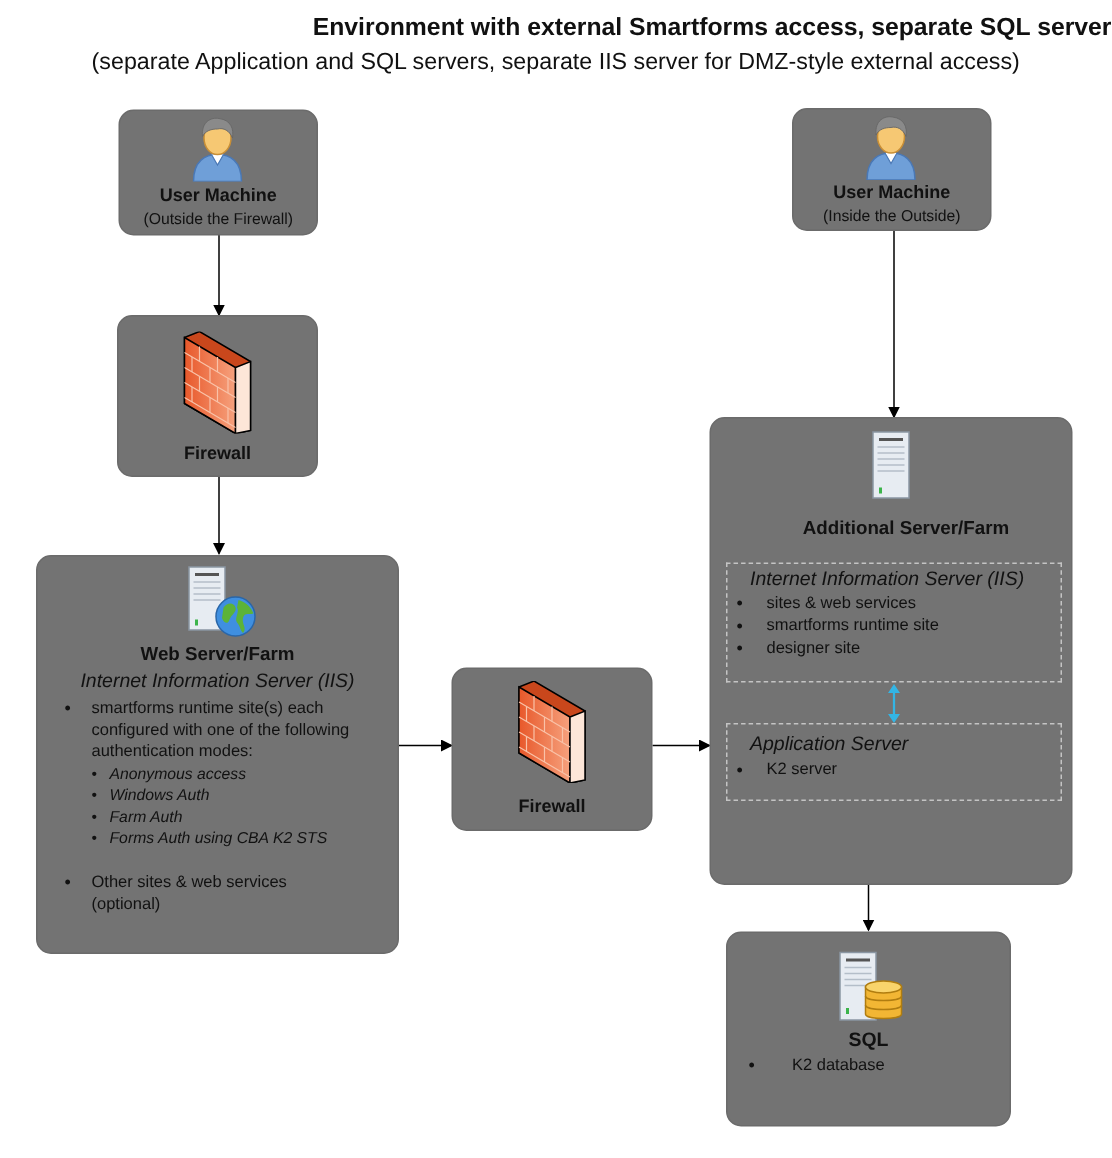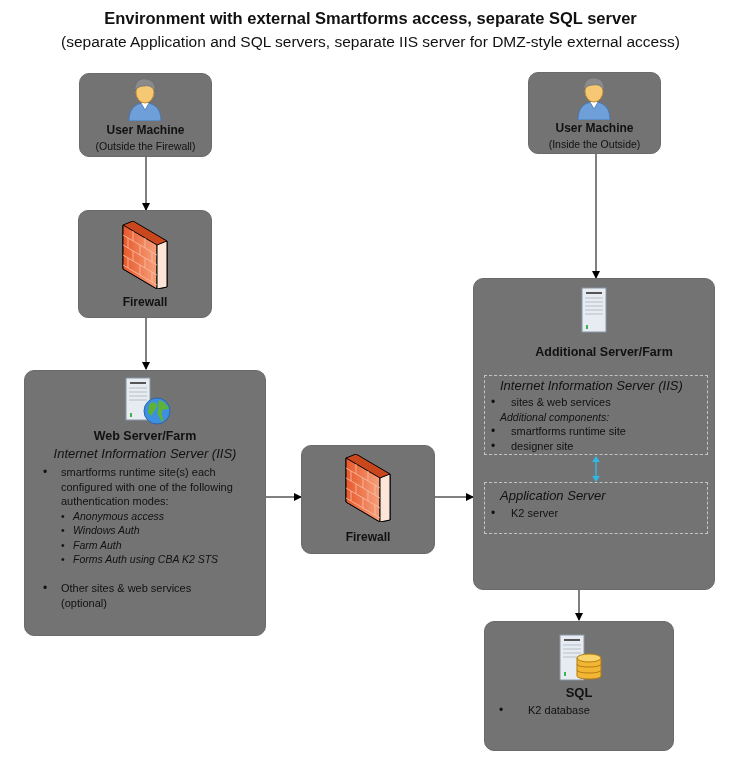--- a/index.html
+++ b/index.html
@@ -1,18 +1,18 @@
 <!DOCTYPE html>
 <html><head>
 <meta charset="utf-8">
 <style>
   html, body { margin:0; padding:0; background:#ffffff; }
   body { width:741px; height:772px; position:relative; overflow:hidden;
          font-family:"Liberation Sans", "DejaVu Sans", sans-serif; color:#111; }
-  .title { position:absolute; left:0; width:741px; text-align:center; top:9px;
+  .title { position:absolute; left:0; width:741px; text-align:right; top:9px;
            font-size:16.5px; font-weight:bold; }
   .subtitle { position:absolute; left:0; width:741px; text-align:center; top:33px;
            font-size:15.5px; }
   .box { position:absolute; background:#737373; border:1.5px solid #6b6b6b;
          border-radius:10px; box-sizing:border-box; }
   .bold { font-weight:bold; }
   .lbl { position:absolute; left:0; right:0; text-align:center; }
   .small { font-size:11px; }
   .ital { font-style:italic; }
   .icon { position:absolute; }
@@ -146,21 +146,20 @@
         <line x1="4" y1="27" x2="22" y2="27"></line>
       </g>
     <rect x="5" y="38" width="2" height="4" fill="#3cb44b"></rect>
   </svg>
   <div class="lbl bold" style="top:66px;left:20px;font-size:12.5px;">Additional Server/Farm</div>
 
   <div class="dash" style="left:10px;top:96px;width:224px;height:80px;">
     <div class="ital" style="position:absolute;left:15px;top:2px;font-size:13px;">Internet Information Server (IIS)</div>
     <div style="position:absolute;left:2px;top:19px;width:215px;">
       <div class="bl" style="padding-left:24px;">sites  &amp; web services</div>
-      <div class="ital" style="font-size:10.5px;padding-left:13px;line-height:14px;">Additional components:</div>
       <div class="bl" style="padding-left:24px;">smartforms runtime site</div>
       <div class="bl" style="padding-left:24px;">designer site</div>
     </div>
   </div>
 
   <svg class="icon" style="left:116px;top:177px;" width="12" height="26" viewBox="0 0 12 26">
     <line x1="6" y1="5" x2="6" y2="21" stroke="#33b5e5" stroke-width="1.5"></line>
     <path d="M2,6 L6,0 L10,6 Z M2,20 L6,26 L10,20 Z" fill="#33b5e5"></path>
   </svg>
 

